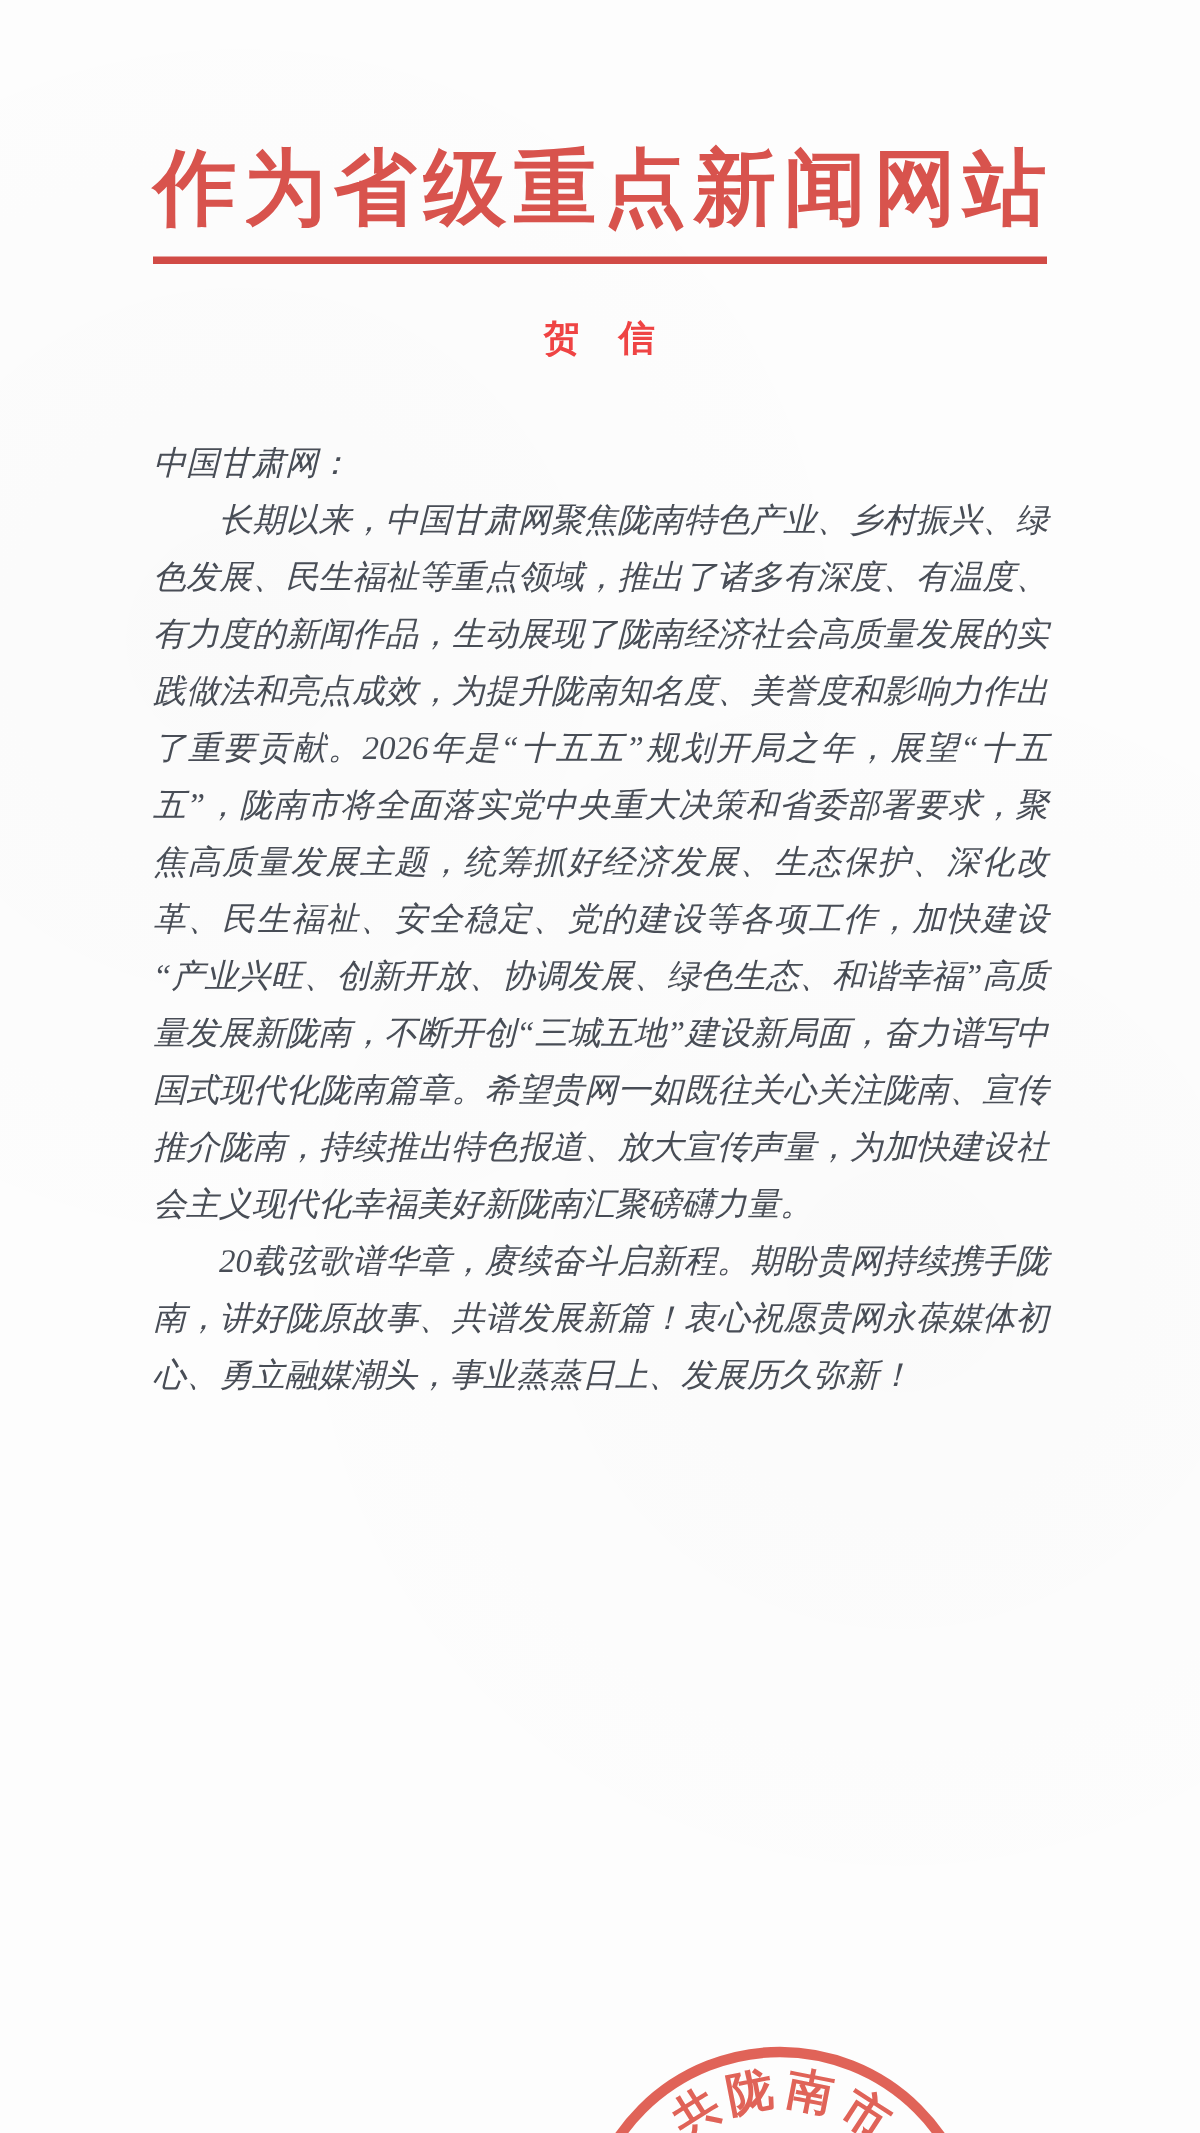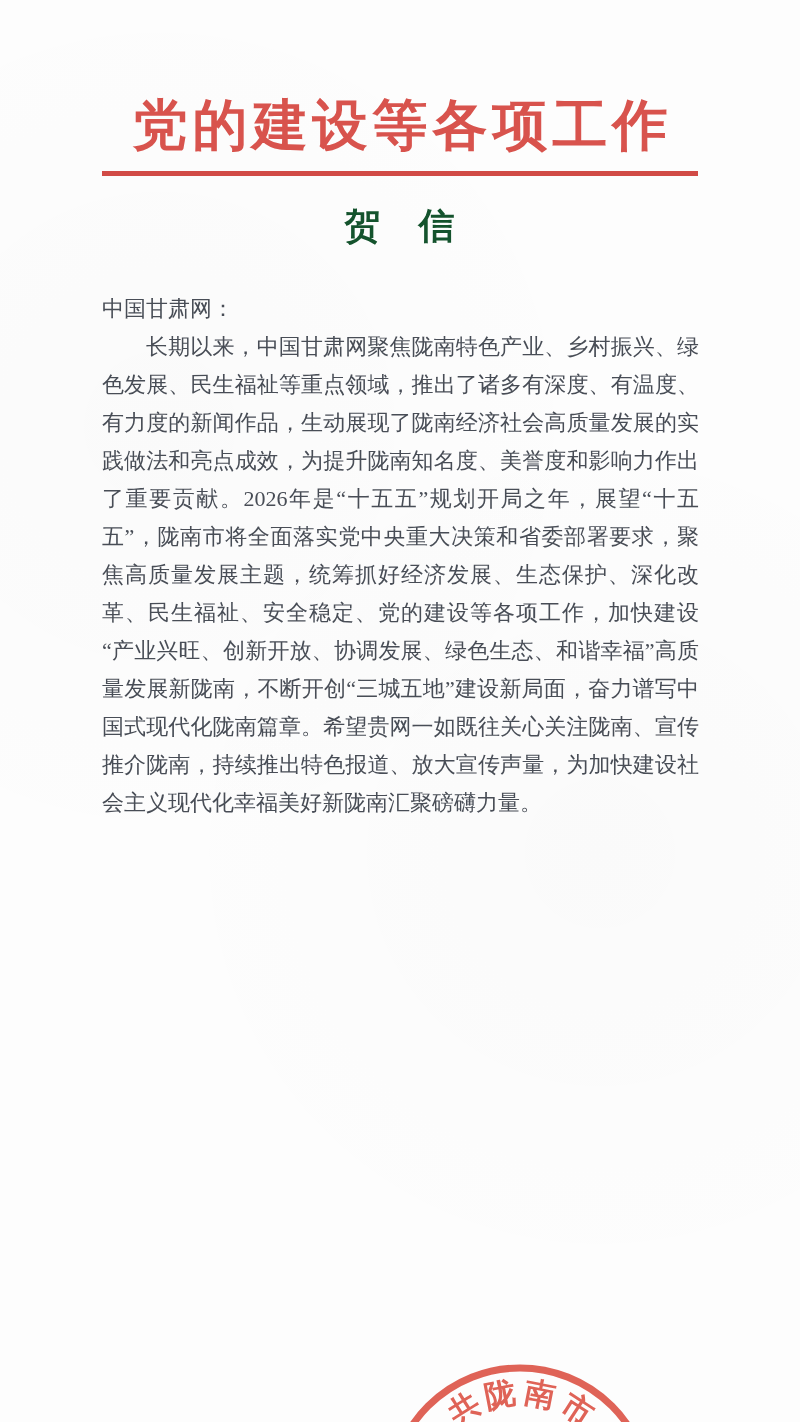--- a/index.html
+++ b/index.html
@@ -46,67 +46,68 @@
     width: 596px;
     height: 5px;
     background: #d14b46;
   }
   .doc-title {
     position: absolute;
     top: 204px;
     left: 0;
     width: 100%;
     text-align: center;
-    font-size: 36px;
+    font-size: 24px;
     line-height: 44px;
     font-weight: 600;
-    color: #14532d;
+    color: #ef4444;
     letter-spacing: 1px;
   }
   .letter-body {
     position: absolute;
     top: 290px;
     left: 102px;
     width: 597px;
     font-size: 22px;
     line-height: 38px;
     color: #484d56;
     text-align: justify;
     text-justify: inter-ideograph;
   }
-  .letter-body p { text-indent: 2em; }
+  .letter-body p { text-indent: 2em; font-style: italic; }
   .letter-body p.salutation { text-indent: 0; }
   .seal {
     position: absolute;
     left: 370px;
     top: 1355px;
     width: 320px;
     height: 67px;
     pointer-events: none;
   }
   .seal text {
     font-family: "Liberation Serif", "DejaVu Serif", serif;
     font-weight: 700;
     font-size: 31px;
   }
 </style>
 </head>
 <body>
 
 <div class="page">
 
-  <h1 class="letterhead">党的建设等各项工作</h1>
+  <h1 class="letterhead">作为省级重点新闻网站</h1>
 
   <div class="red-rule"></div>
 
   <h2 class="doc-title">贺　信</h2>
 
   <main class="letter-body">
     <p class="salutation">中国甘肃网：</p>
     <p>长期以来，中国甘肃网聚焦陇南特色产业、乡村振兴、绿色发展、民生福祉等重点领域，推出了诸多有深度、有温度、有力度的新闻作品，生动展现了陇南经济社会高质量发展的实践做法和亮点成效，为提升陇南知名度、美誉度和影响力作出了重要贡献。2026年是“十五五”规划开局之年，展望“十五五”，陇南市将全面落实党中央重大决策和省委部署要求，聚焦高质量发展主题，统筹抓好经济发展、生态保护、深化改革、民生福祉、安全稳定、党的建设等各项工作，加快建设“产业兴旺、创新开放、协调发展、绿色生态、和谐幸福”高质量发展新陇南，不断开创“三城五地”建设新局面，奋力谱写中国式现代化陇南篇章。希望贵网一如既往关心关注陇南、宣传推介陇南，持续推出特色报道、放大宣传声量，为加快建设社会主义现代化幸福美好新陇南汇聚磅礴力量。</p>
+    <p>20载弦歌谱华章，赓续奋斗启新程。期盼贵网持续携手陇南，讲好陇原故事、共谱发展新篇！衷心祝愿贵网永葆媒体初心、勇立融媒潮头，事业蒸蒸日上、发展历久弥新！</p>
   </main>
 
   <svg class="seal" viewBox="370 1355 320 67" xmlns="http://www.w3.org/2000/svg">
     <g opacity="0.88">
       <circle cx="520" cy="1498" r="130" fill="none" stroke="#dc4e41" stroke-width="7"></circle>
       <g fill="#dc4e41" text-anchor="middle">
         <text x="463.8" y="1419" transform="rotate(-32 463.8 1408)">共</text>
         <text x="499.8" y="1405" transform="rotate(-11 499.8 1394)">陇</text>
         <text x="540.2" y="1405" transform="rotate(11 540.2 1394)">南</text>
         <text x="577.7" y="1420" transform="rotate(33 577.7 1409)">市</text>

